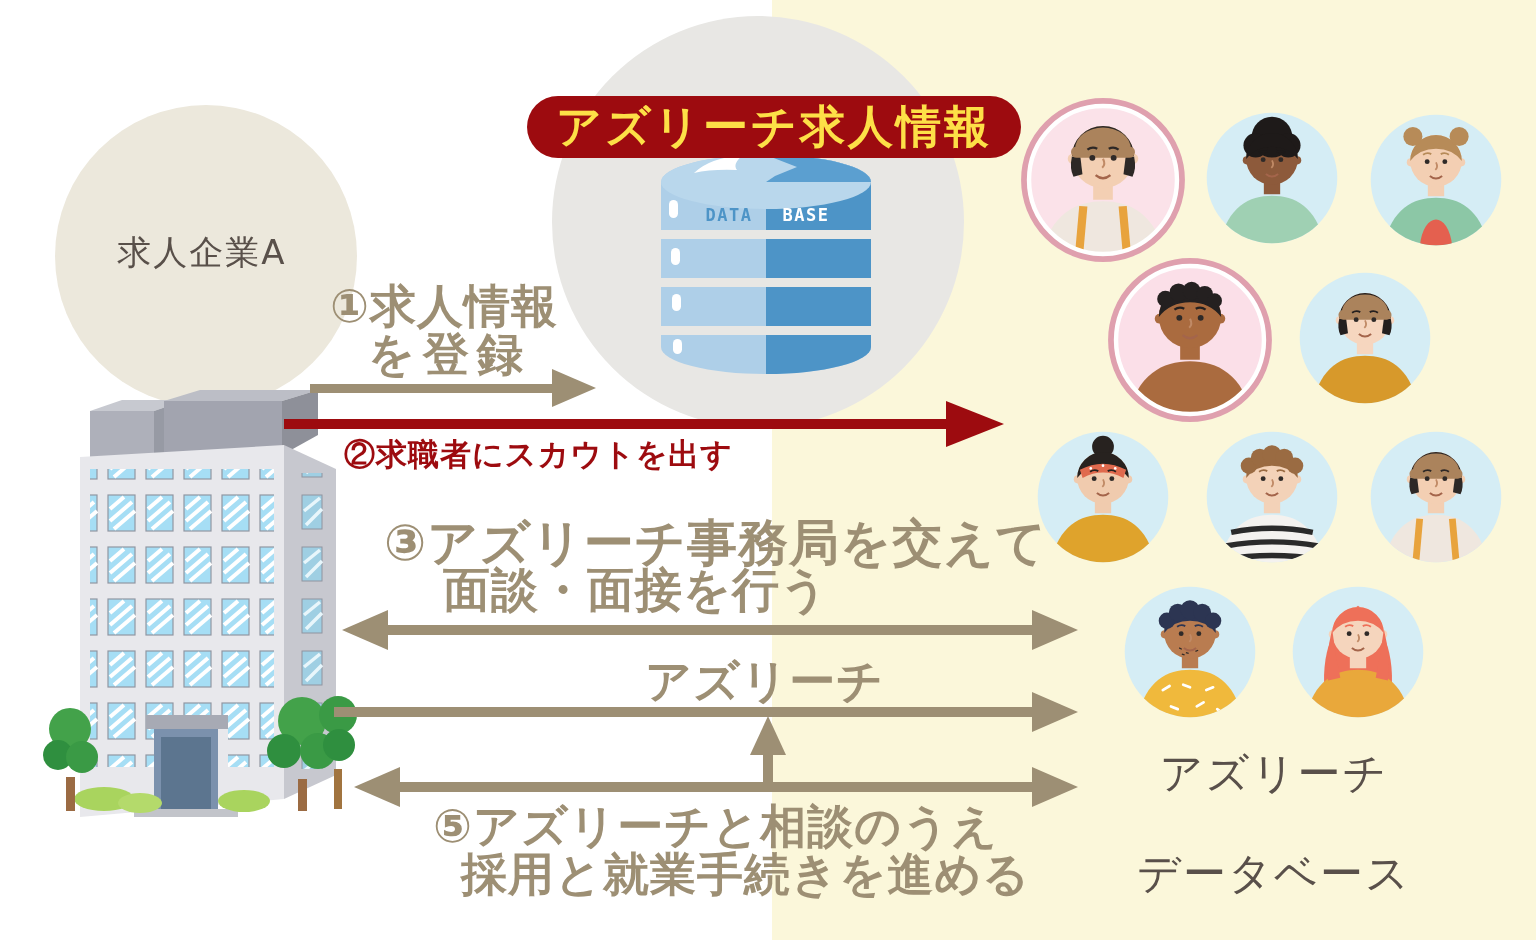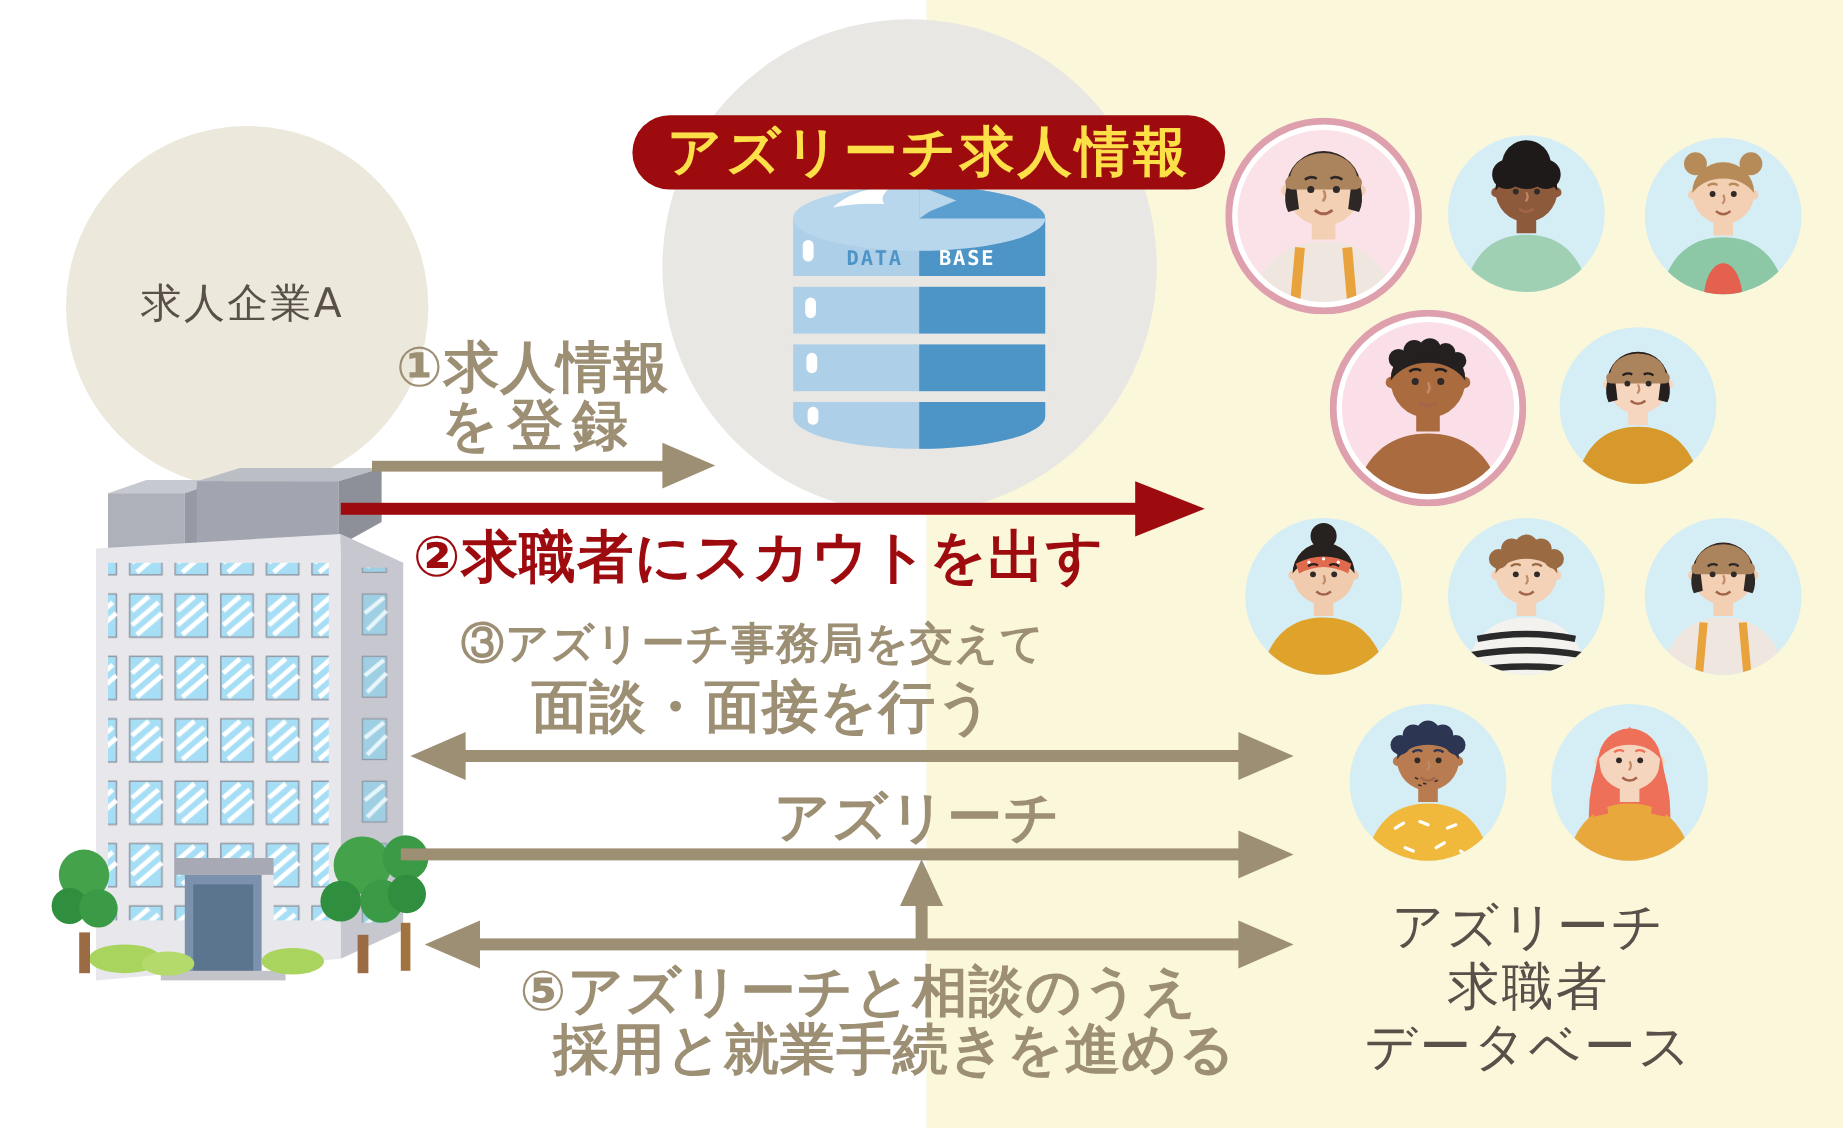--- a/index.html
+++ b/index.html
@@ -23,22 +23,22 @@
   .badge{position:absolute; left:527px; top:96px; width:494px; height:62px;
     background:var(--red,#9d0b0f); border-radius:32px; color:#fde047;
     font-size:45px; font-weight:bold; letter-spacing:3px;
     display:flex; align-items:center; justify-content:center;}
   .building{position:absolute; left:28px; top:385px; width:330px; height:435px;}
   .db{position:absolute; left:649px; top:142px; width:235px; height:245px;}
   .arrows{position:absolute; left:0; top:0; width:1536px; height:940px; pointer-events:none;}
   .t{position:absolute; font-weight:bold; color:var(--tan,#9d8f74); white-space:nowrap; letter-spacing:1px; line-height:1;}
   .t1a{left:330px; top:283px; font-size:46px;}
   .t1b{left:368px; top:331px; font-size:46px; letter-spacing:8px;}
-  .t2{left:344px; top:441px; font-size:47px; color:var(--red,#9d0b0f);}
-  .t3a{left:384px; top:518px; font-size:36px;font-family:Liberation Serif, serif;}
+  .t2{left:344px; top:441px; font-size:31px; color:var(--red,#9d0b0f);font-family:Liberation Mono, monospace;}
+  .t3a{left:384px; top:518px; font-size:50px;}
   .t3b{left:431px; top:566px; font-size:47px;margin-left:12px;}
   .t4{left:645px; top:658px; font-size:46px;}
   .t5a{left:433px; top:803px; font-size:46px;}
   .t5b{left:461px; top:851px; font-size:46px;}
   .dbl{position:absolute; left:1092px; width:364px; text-align:center;
     font-size:43px; color:var(--dark,#59504a); letter-spacing:2px; line-height:1; white-space:nowrap;}
   .dbl1{top:752px;} .dbl2{top:802px;} .dbl3{top:852px;}
   .avatar{position:absolute;}
   .av1{left:1021px; top:98px;  width:164px; height:164px;}
   .av2{left:1204px; top:110px; width:136px; height:136px;}
@@ -157,21 +157,20 @@
   <div class="t t1b">を登録</div>
   <div class="t t1a">①求人情報</div>
   <div class="t t2">②求職者にスカウトを出す</div>
   <div class="t t3a">③アズリーチ事務局を交えて</div>
   <div class="t t3b">面談・面接を行う</div>
   <div class="t t4">アズリーチ</div>
   <div class="t t5a">⑤アズリーチと相談のうえ</div>
   <div class="t t5b">採用と就業手続きを進める</div>
 
   <div class="dbl dbl1">アズリーチ</div>
-  <div class="dbl dbl2">求職者</div>
   <div class="dbl dbl3">データベース</div>
 
   <div class="avatar av1"><svg viewBox="0 0 100 100" width="100%" height="100%" xmlns="http://www.w3.org/2000/svg">
         <defs>
           <clipPath id="avc0">
             <circle cx="50" cy="50" r="48"></circle>
           </clipPath>
         </defs>
         <circle cx="50" cy="50" r="48" fill="#fbe2e9"></circle>
         <g clip-path="url(#avc0)">

